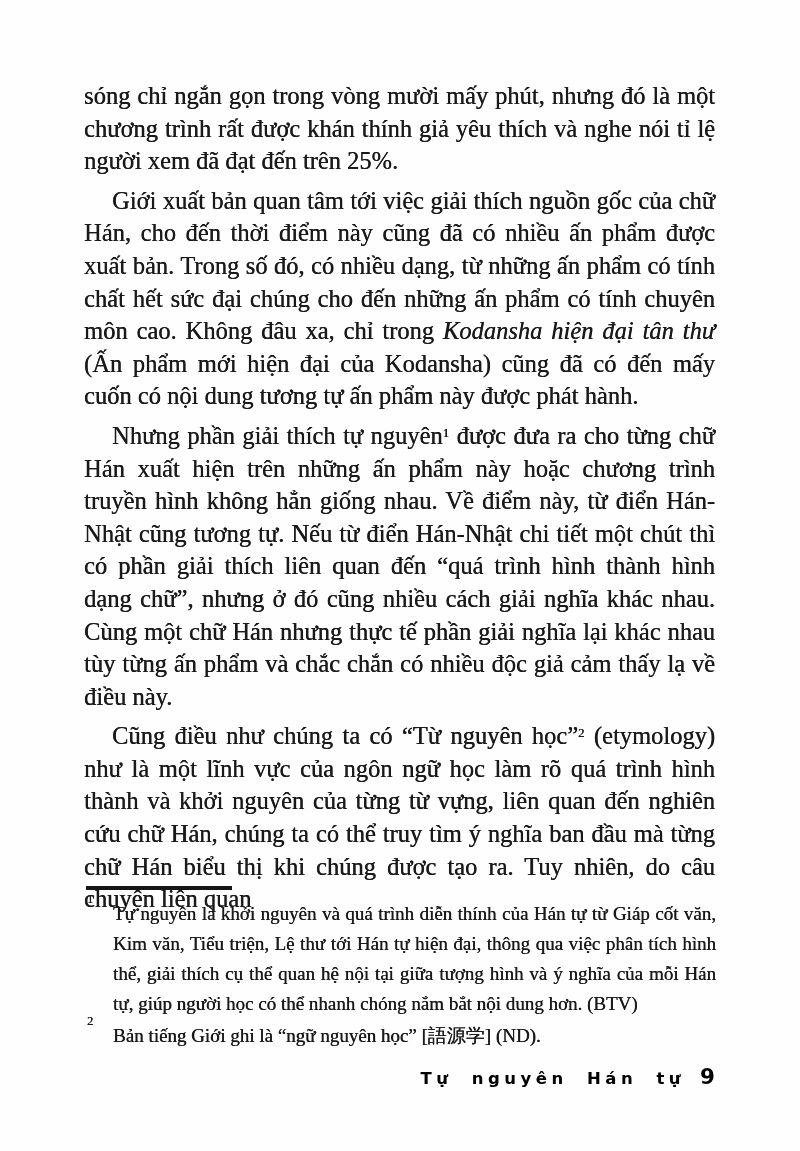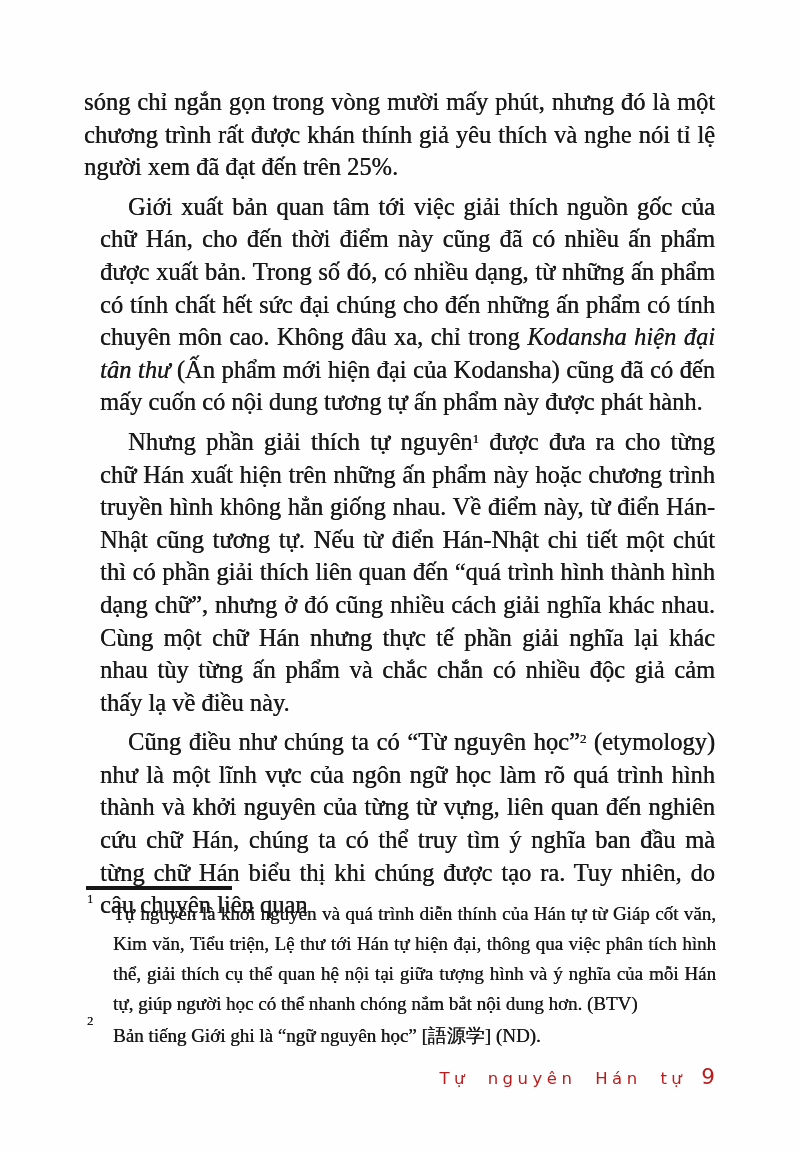--- a/index.html
+++ b/index.html
@@ -9,28 +9,28 @@
     font-family: "Liberation Serif", "DejaVu Serif", serif;
     color: #1a1a1a;
     position: relative;
     overflow: hidden;
   }
   .page { position: absolute; inset: 0; background: #fefefe; }
 
   
   .content {
     position: absolute;
-    left: 84px; top: 86px; width: 631px;
+    left: 84px; top: 80px; width: 631px;
     font-size: 24.5px;
     line-height: 32.6px;
     text-align: justify;
     text-shadow: 0.35px 0 0 currentColor; 
   }
   .para { margin: 0 0 7px 0; }
-  .para.indent { text-indent: 28px; margin-left: 16px; }
+  .para.indent { text-indent: 28px; }
   .content sup, .fn-sup {
     font-size: 13px;
     line-height: 0;
     vertical-align: 7px;
   }
   .italic { font-style: italic; }
 
   
   .footnotes {
     position: absolute;
@@ -58,22 +58,22 @@
   }
 
   
   .footer {
     position: absolute;
     top: 1064px; right: 85px;
     display: flex;
     align-items: baseline;
     gap: 15px;
     font-family: "DejaVu Sans", "Liberation Sans", sans-serif;
-    font-weight: 400;
-    color: #b91c1c;
+    font-weight: 700;
+    color: #000000;
   }
   .footer-title {
     font-size: 16.5px;
     letter-spacing: 4.5px;
     word-spacing: 9px;
   }
   .footer-page {
     font-size: 21.5px;
     letter-spacing: 0;
   }

